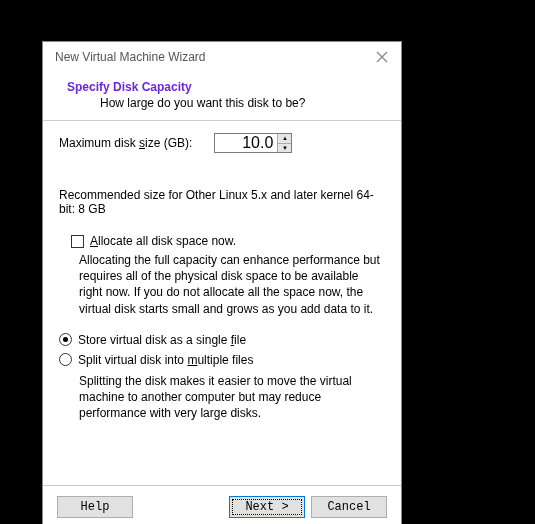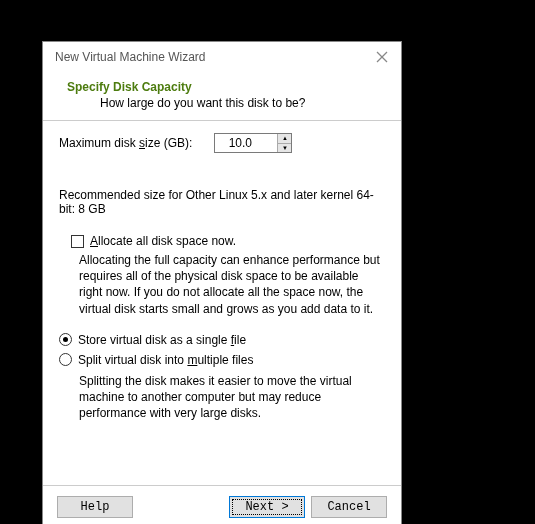--- a/index.html
+++ b/index.html
@@ -39,21 +39,21 @@
     }
     .header {
       background: #fff;
       padding: 8px 0 10px 0;
       border-bottom: 1px solid #ccc;
     }
     .header-title {
       font-weight: bold;
       font-size: 12px;
       padding-left: 24px;
-      color: #4d7c0f;
+      color: #6d28d9;
     }
     .header-subtitle {
       font-size: 12px;
       padding-left: 57px;
       padding-top: 2px;
       color: #000;
     }
     .content {
       flex: 1;
       padding: 12px 16px 0 16px;
@@ -67,24 +67,24 @@
     .row-disk label { margin-right: 22px; }
     .spinner {
       display: flex;
       align-items: stretch;
       border: 1px solid #7a7a7a;
       height: 20px;
     }
     .spinner input {
       width: 62px;
       border: none;
-      text-align: center;
-      padding-right: 12px;
+      text-align: right;
+      padding-right: 4px;
       font-family: inherit;
-      font-size: 12px;
+      font-size: 16px;
       outline: none;
     }
     .spinner-btns {
       display: flex;
       flex-direction: column;
       border-left: 1px solid #aaa;
       width: 14px;
     }
     .sp-btn {
       flex: 1;

